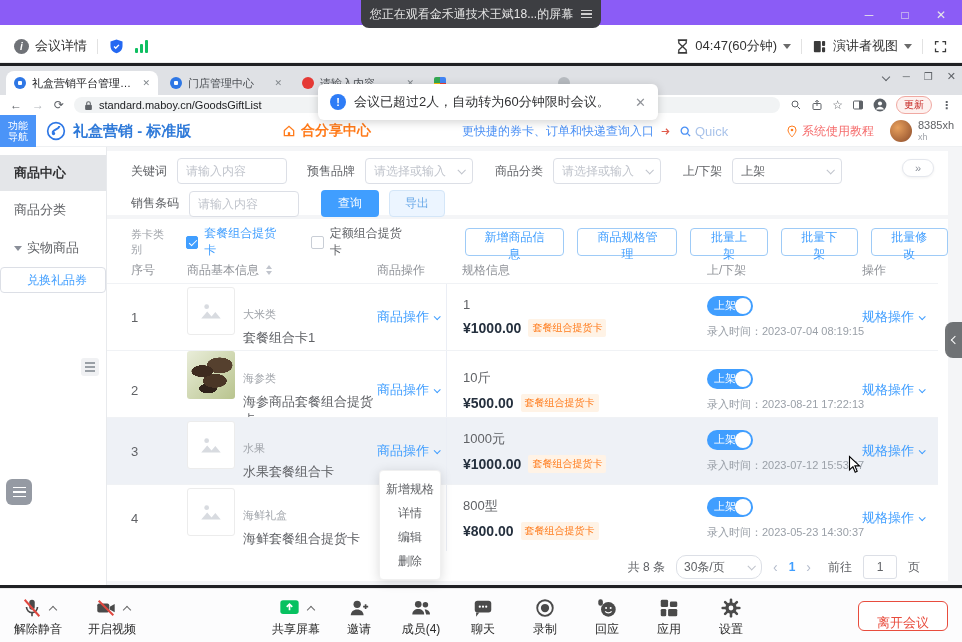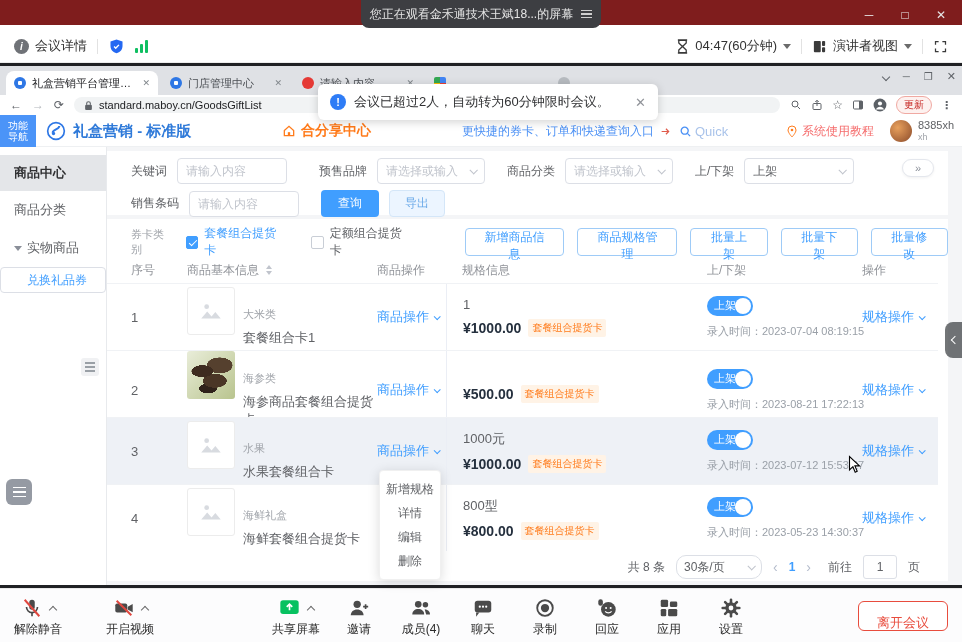--- a/index.html
+++ b/index.html
@@ -1,21 +1,21 @@
 <!DOCTYPE html>
 <html><head>
 <meta charset="utf-8">
 <style>
   * { box-sizing: border-box; margin: 0; padding: 0; }
   html,body { width:962px; height:642px; }
   body { font-family:"Liberation Sans","DejaVu Sans",sans-serif; background:#e9e9e9; }
   .screen { position:relative; width:962px; height:642px; background:#fff; overflow:hidden; }
 
   
-  .top-strip { position:absolute; top:0; left:0; right:0; height:25px; background:#7f1d1d; }
+  .top-strip { position:absolute; top:0; left:0; right:0; height:25px; background:#8b5cf6; }
   .watch-banner { position:absolute; left:361px; top:0; width:240px; height:28px; background:#3d3e42;
     border-radius:0 0 8px 8px; display:flex; align-items:center; justify-content:center; gap:8px;
     color:#e6e6e6; font-size:12px; }
   .banner-menu { display:inline-flex; flex-direction:column; gap:2px; }
   .banner-menu i { display:block; width:11px; height:1.5px; background:#cfcfcf; }
   .win-ctrls { position:absolute; right:8px; top:0; height:30px; display:flex; align-items:center; gap:10px; }
   .win-ctrls span { width:26px; text-align:center; color:#e8e8e8; font-size:12px; cursor:default; }
 
   
   .meet-bar { position:absolute; top:30px; left:0; right:0; height:33px; background:#fff;
@@ -181,21 +181,21 @@
   .toast .tx { font-size:13px; color:#303133; white-space:nowrap; }
   .toast .x { margin-left:auto; color:#909399; font-size:13px; }
 
   
   .bot-bar { position:absolute; left:0; right:0; bottom:0; height:54px; background:#fcfcfd; border-top:1px solid #e9e9e9; }
   .bi { display:flex; flex-direction:column; align-items:center; justify-content:center; gap:2px; min-width:46px; }
   .bi .lab { font-size:12px; color:#2b2b2b; white-space:nowrap; }
   .icw { position:relative; height:24px; display:flex; align-items:flex-end; }
   .caret-up { display:inline-block; width:6px; height:6px; border-left:1.5px solid #6b6b6b; border-top:1.5px solid #6b6b6b;
     transform:rotate(45deg); margin-left:7px; margin-bottom:6px; }
-  .grp-left { position:absolute; left:14px; top:6px; display:flex; gap:44px; }
+  .grp-left { position:absolute; left:14px; top:6px; display:flex; gap:26px; }
   .grp-mid { position:absolute; left:272px; top:6px; display:flex; gap:16px; }
   .leave-btn { position:absolute; right:14px; top:12px; height:30px; padding:12px 18px; background:#fff;
     border:1px solid #e84c3d; color:#e84c3d; border-radius:6px; font-size:13px; font-family:inherit; }
 
   .cursor { position:absolute; left:848px; top:455px; z-index:70; }
 </style>
 </head>
 <body>
 
 <div class="screen">
@@ -398,21 +398,21 @@
             <i></i>
           </div>
       </div>
 
       <div class="content">
 
         <div class="panel-top">
           <div class="frow r1">
             <span class="flabel">关键词</span>
             <input class="inp" style="width: 110px;" placeholder="请输入内容">
-            <span class="flabel" style="margin-left:22px">预售品牌</span>
+            <span class="flabel" style="margin-left:10px">预售品牌</span>
             <div class="sel" style="width:108px">
               <span class="ph">请选择或输入</span>
                 <span class="chev"></span>
             </div>
             <span class="flabel" style="margin-left:12px">商品分类</span>
             <div class="sel" style="width:108px">
               <span class="ph">请选择或输入</span>
                 <span class="chev"></span>
             </div>
             <span class="flabel" style="margin-left:12px">上/下架</span>
@@ -510,20 +510,21 @@
               <span class="pmeta">
                 <span class="cat" style="display:block">海参类</span>
                 <span class="nm" style="display:block">海参商品套餐组合提货卡</span>
               </span>
             </div>
             <span class="oplink">
                 <span>商品操作</span>
                 <span class="chev"></span>
               </span>
             <div class="c-spec">
+              <span class="spec1">10斤</span>
               <span class="price-row">
                   <span class="price">¥500.00</span>
                   <span class="tag">套餐组合提货卡</span>
                 </span>
             </div>
             <div>
               <span class="toggle">
                   <span>上架</span>
                 </span>
               <div class="rtime"><span>录入时间：</span><span>2023-08-21 17:22:13</span></div>

